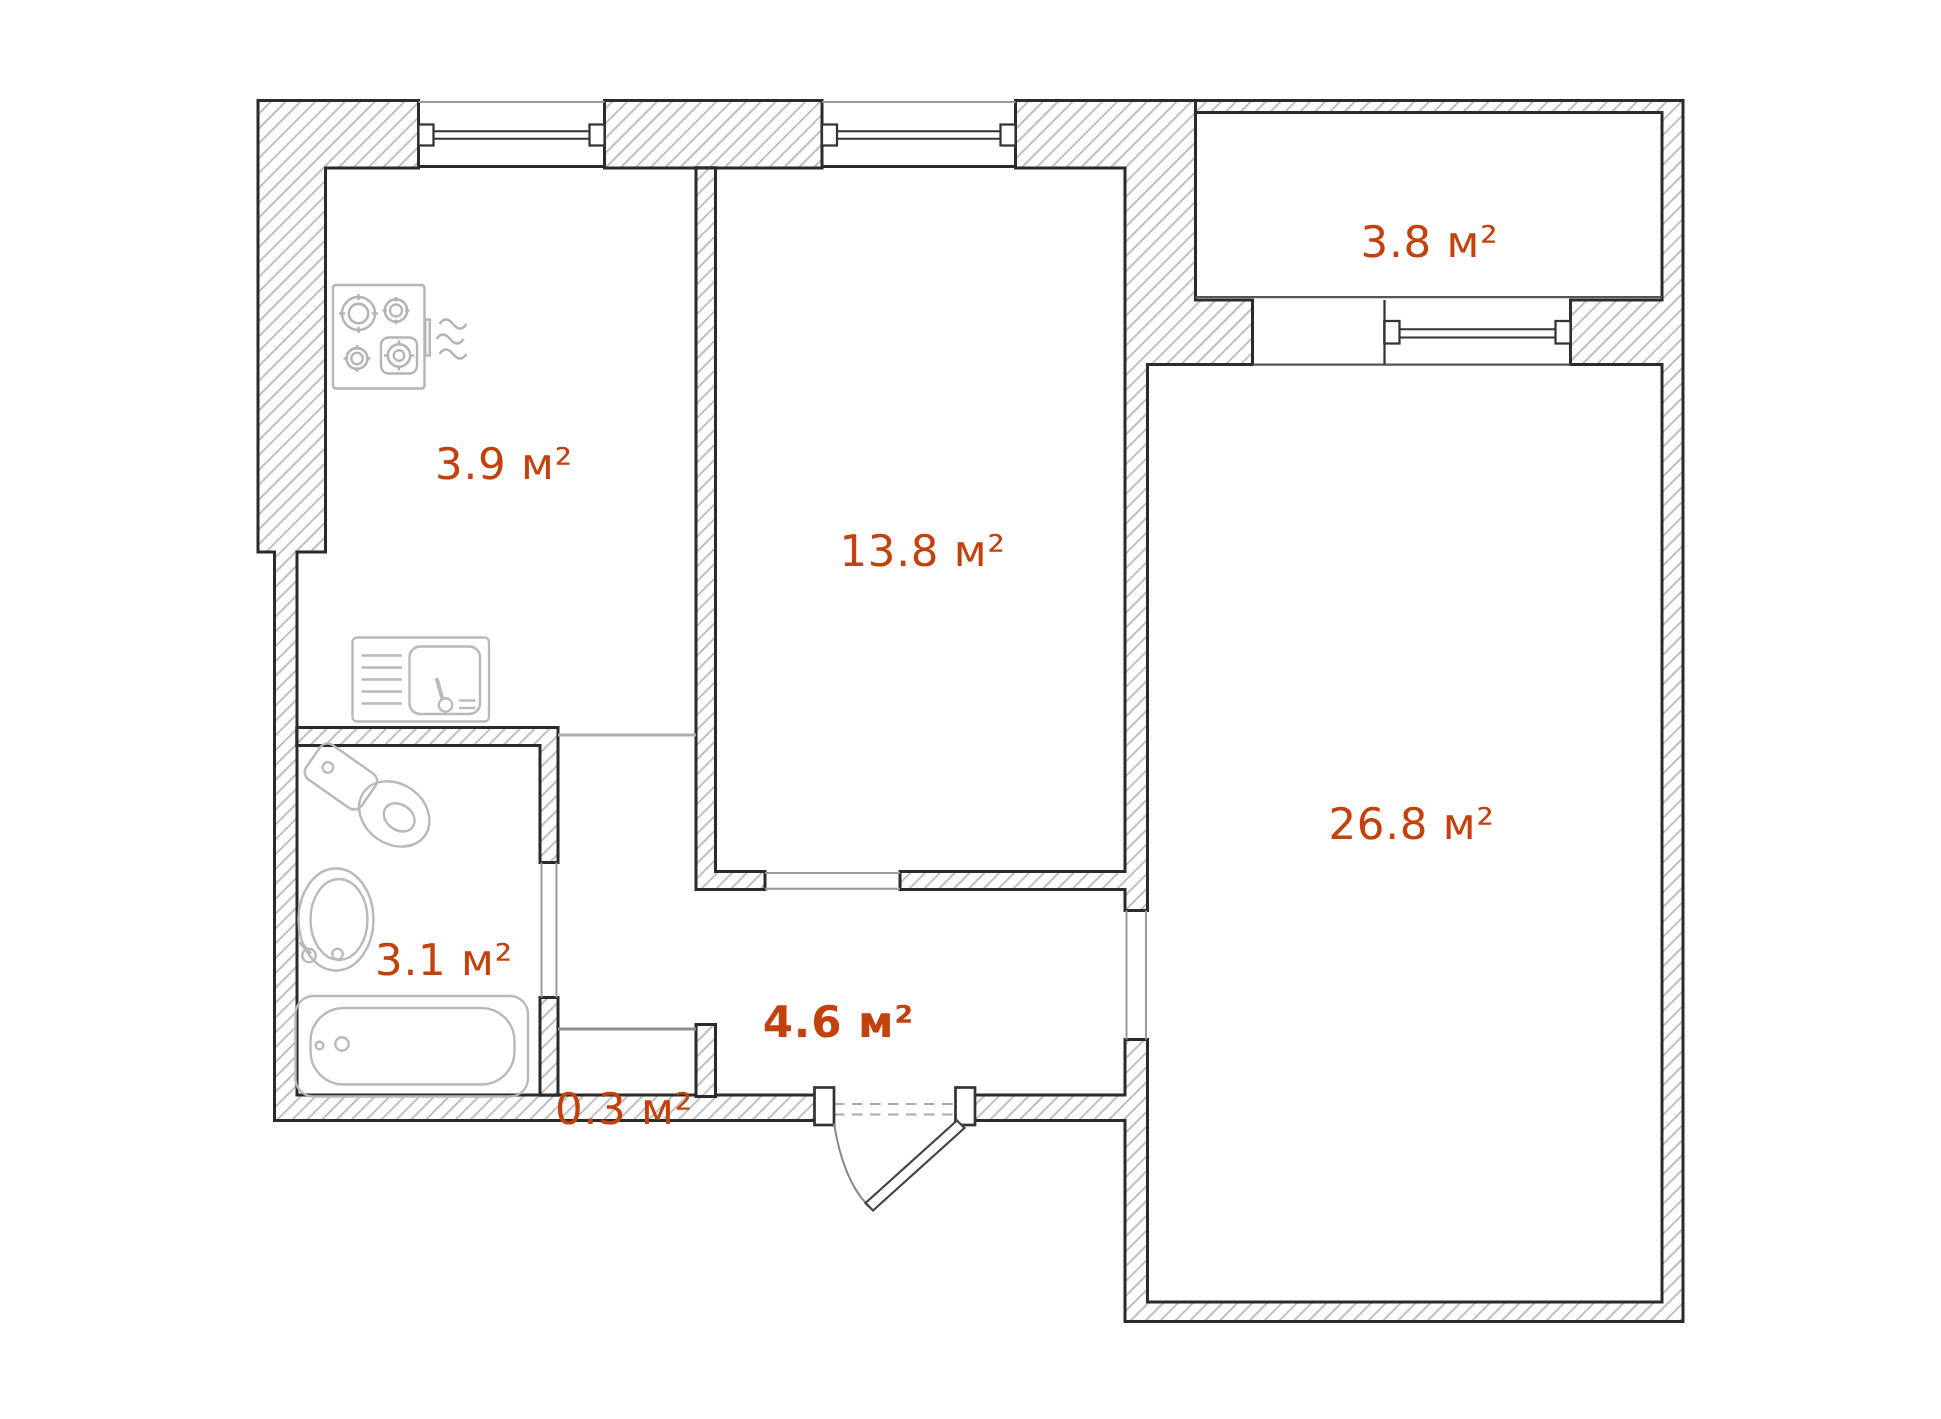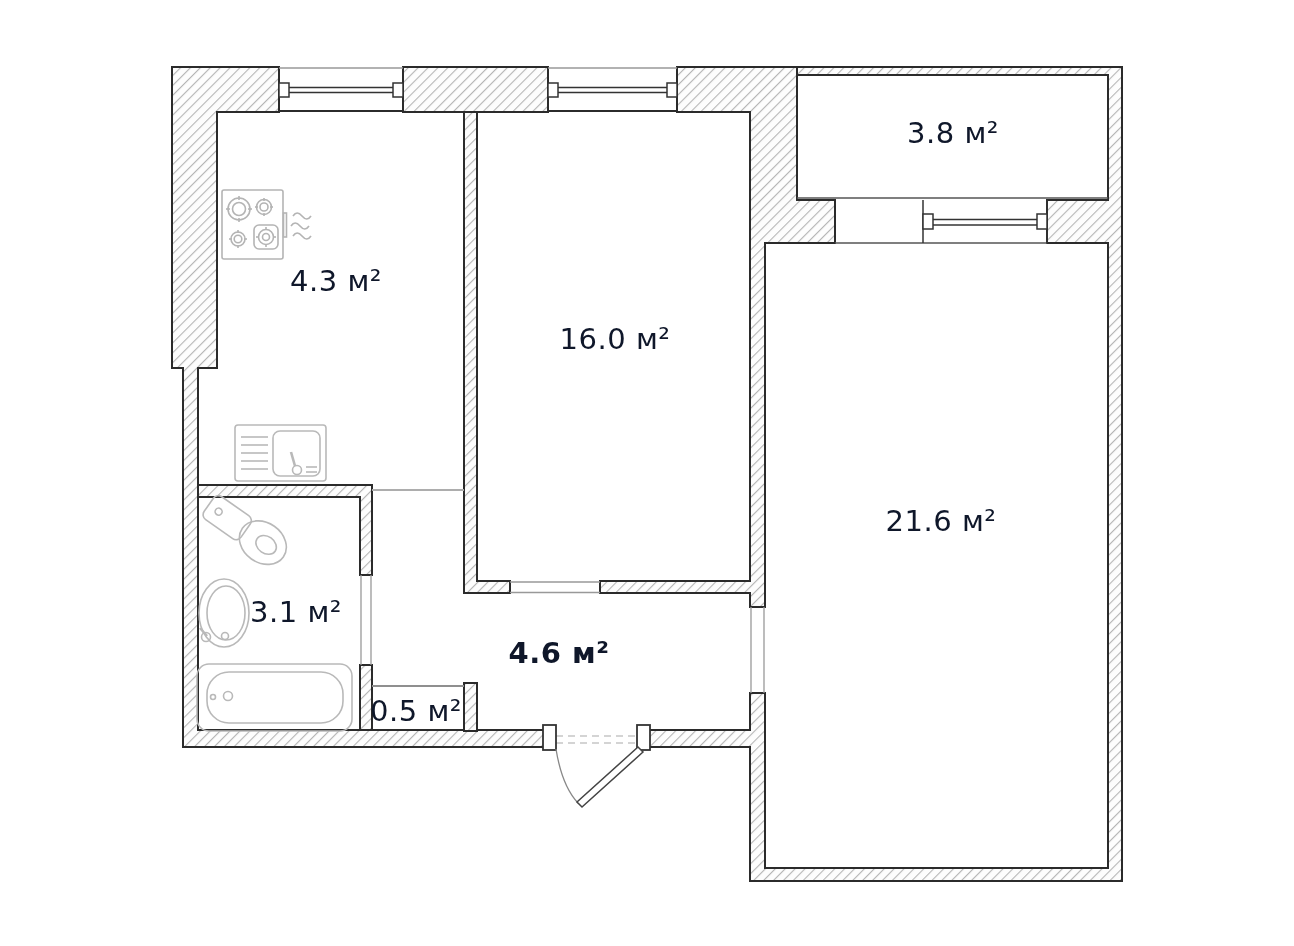--- a/index.html
+++ b/index.html
@@ -8,23 +8,24 @@
     width:1294px;height:946px;
     background:#ffffff;
     font-family:"DejaVu Sans","Liberation Sans",sans-serif;
     overflow:hidden;
   }
   #plan-svg{position:absolute;left:0;top:0;}
   .room-label{
     position:absolute;
     transform:translate(-50%,-50%);
     font-size:29px;
-    color:#0f172a;
+    color:#c2410c;
     white-space:nowrap;
     letter-spacing:0.5px;
+    margin-top:28px;
   }
 </style>
 </head>
 <body>
 
 <div id="stage">
 
   <svg id="plan-svg" width="1294" height="946" viewBox="0 0 1294 946">
     <defs>
       <pattern id="hatch" width="7" height="7" patternUnits="userSpaceOnUse" patternTransform="rotate(-45)">
@@ -175,20 +176,20 @@
     </g>
 
     <g fill="none" stroke="#b9b9b9" stroke-width="1.6">
       <rect x="197" y="664" width="155" height="67" rx="12"></rect>
       <rect x="207" y="672" width="136" height="51" rx="22"></rect>
       <circle cx="213" cy="697" r="2.5"></circle>
       <circle cx="228" cy="696" r="4.5"></circle>
     </g>
   </svg>
 
-  <div class="room-label" style="left:336px;top:281px;">4.3 м²</div>
-  <div class="room-label" style="left:615px;top:339px;">16.0 м²</div>
+  <div class="room-label" style="left:336px;top:281px;">3.9 м²</div>
+  <div class="room-label" style="left:615px;top:339px;">13.8 м²</div>
   <div class="room-label" style="left:953px;top:133px;">3.8 м²</div>
-  <div class="room-label" style="left:941px;top:521px;">21.6 м²</div>
+  <div class="room-label" style="left:941px;top:521px;">26.8 м²</div>
   <div class="room-label" style="left:296px;top:612px;text-align:right;">3.1 м²</div>
   <div class="room-label" style="left:559px;top:653px;font-weight:bold;">4.6 м²</div>
-  <div class="room-label" style="left:416px;top:711px;">0.5 м²</div>
+  <div class="room-label" style="left:416px;top:711px;">0.3 м²</div>
 </div>
 
 </body></html>

